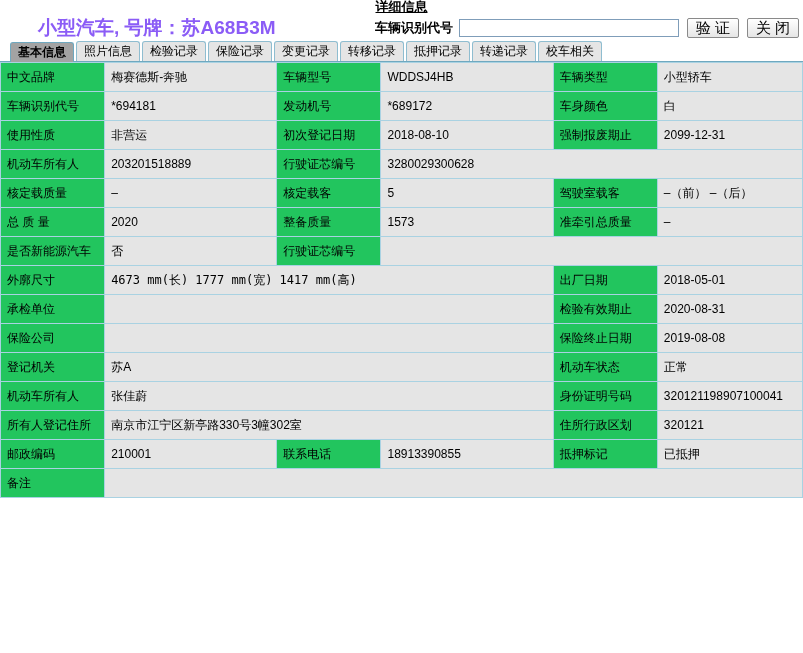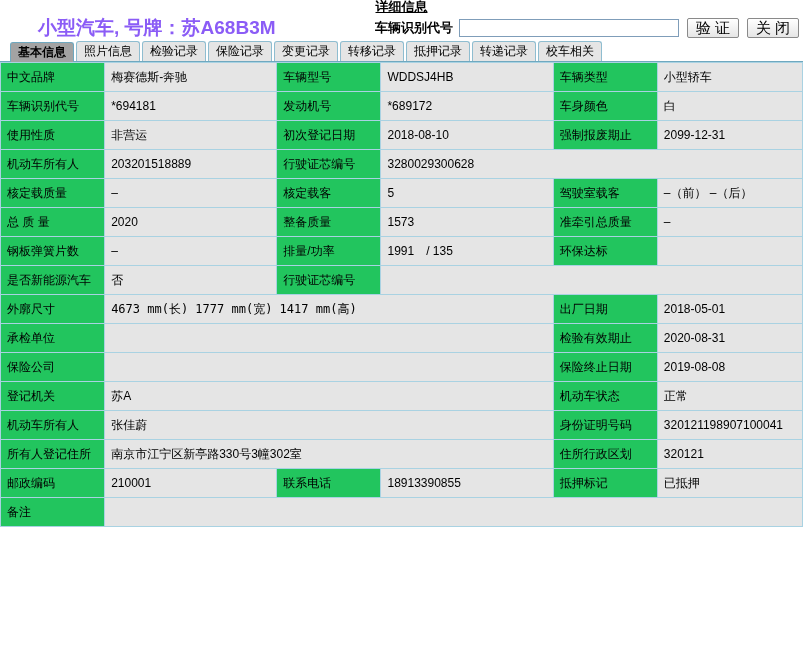--- a/index.html
+++ b/index.html
@@ -220,28 +220,20 @@
       </tr>
       <tr>
         <td class="lbl">总 质 量</td>
         <td class="val">2020</td>
         <td class="lbl">整备质量</td>
         <td class="val">1573</td>
         <td class="lbl">准牵引总质量</td>
         <td class="val">–</td>
       </tr>
       <tr>
-        <td class="lbl">钢板弹簧片数</td>
-        <td class="val">–</td>
-        <td class="lbl">排量/功率</td>
-        <td class="val">1991　/ 135</td>
-        <td class="lbl">环保达标</td>
-        <td class="val"></td>
-      </tr>
-      <tr>
         <td class="lbl">是否新能源汽车</td>
         <td class="val">否</td>
         <td class="lbl">行驶证芯编号</td>
         <td class="val" colspan="3"></td>
       </tr>
       <tr>
         <td class="lbl">外廓尺寸</td>
         <td class="val mono" colspan="3">4673 mm(长) 1777 mm(宽) 1417 mm(高)</td>
         <td class="lbl">出厂日期</td>
         <td class="val">2018-05-01</td>

